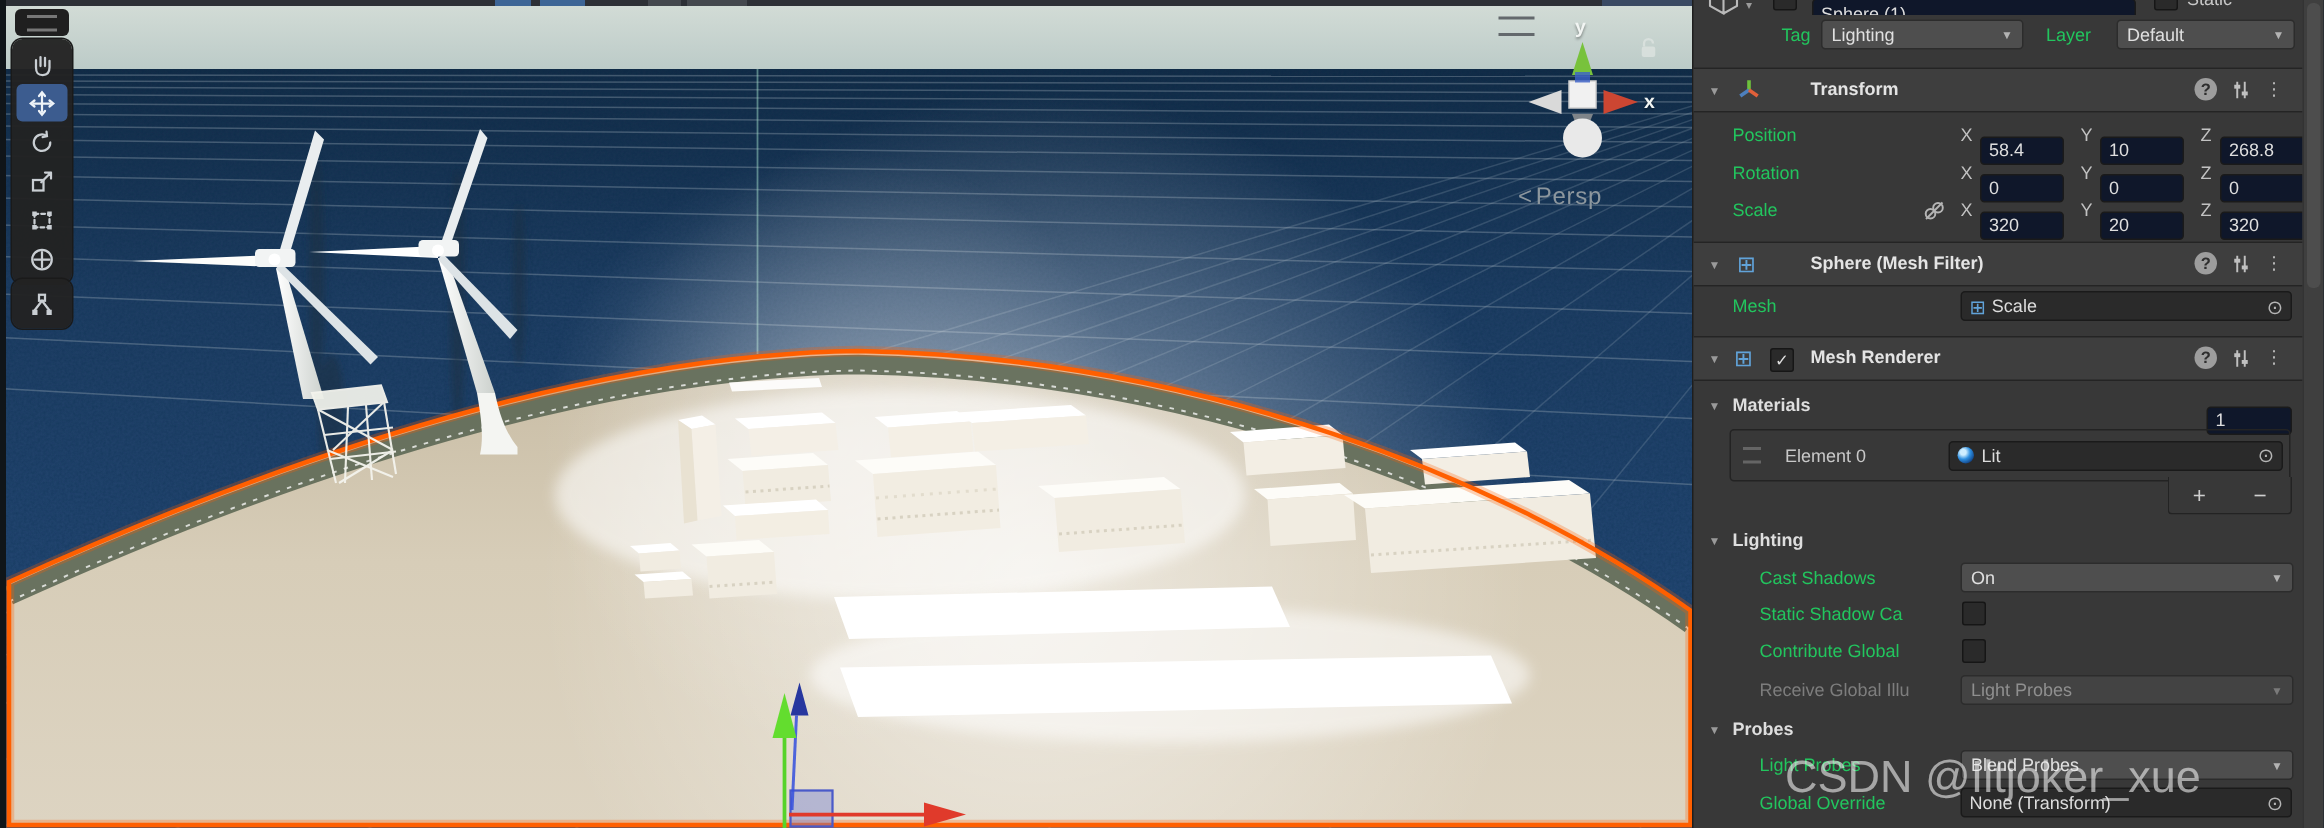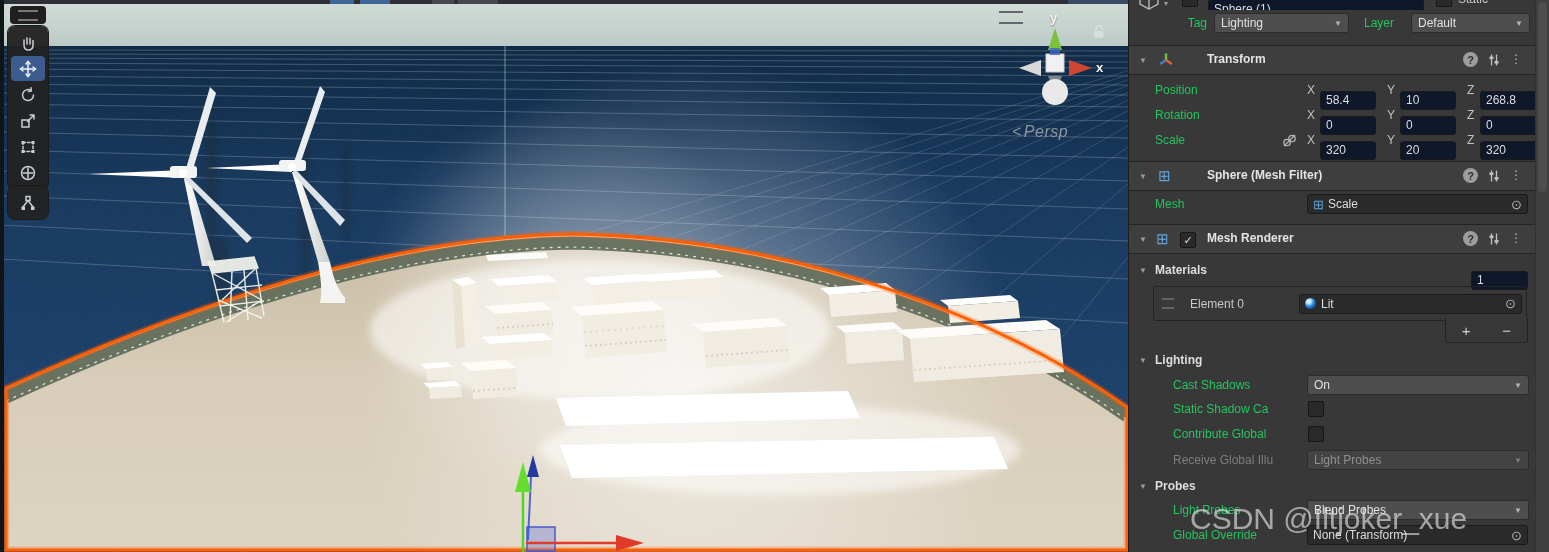--- a/index.html
+++ b/index.html
@@ -18,21 +18,21 @@
   .toolbar{position:absolute;left:8px;top:26px;width:40px;background:rgba(34,34,34,.96);border-radius:7px;padding:3px 0;box-shadow:0 0 0 1px #1a1a1a;}
   .toolbar.second{top:186px;}
   .tbtn{width:34px;height:25px;margin:1px auto;border-radius:4px;display:flex;align-items:center;justify-content:center;}
   .tbtn.sel{background:#3c5c8f;}
   .tbtn svg{stroke:#c9ced3;fill:none;stroke-width:1.5;stroke-linecap:round;}
   .tbtn.sel svg{stroke:#eef3f8;}
   
   #gizmo{position:absolute;left:995px;top:2px;width:130px;height:120px;}
   #gizmo .axlabel{position:absolute;color:#f2f5f3;font-size:13px;font-weight:bold;text-shadow:0 1px 2px rgba(0,0,0,.4);}
   #gizmo-handle{position:absolute;left:999px;top:11px;width:24px;height:9px;border-top:2px solid #63686c;border-bottom:2px solid #63686c;}
-  #persp{position:absolute;left:1012px;top:123px;color:#8d979e;font-size:16px;letter-spacing:.5px;font-style:italic;}
+  #persp{position:absolute;left:1012px;top:123px;color:#8d979e;font-size:16px;letter-spacing:.5px;}
   #persp .arr{margin-right:2px;}
   
   #inspector{position:absolute;left:1128px;top:0;width:407px;height:552px;background:#383838;border-left:1px solid #1e1e1e;color:#c8c8c8;font-size:12px;}
   .irow{position:absolute;left:0;width:407px;display:flex;align-items:center;}
   .lbl{position:absolute;color:#22c55e;}
   .dim{color:#7d7d7d;}
   .boldlbl{font-weight:bold;color:#dedede;}
   .fold{position:absolute;left:10px;color:#9a9a9a;font-size:8px;}
   .hdr3{position:absolute;left:0;width:407px;height:28px;background:#3e3e3e;border-top:1px solid #242424;border-bottom:1px solid #242424;}
   .hdr3 .title{position:absolute;left:78px;top:6px;font-weight:bold;color:#e4e4e4;}

